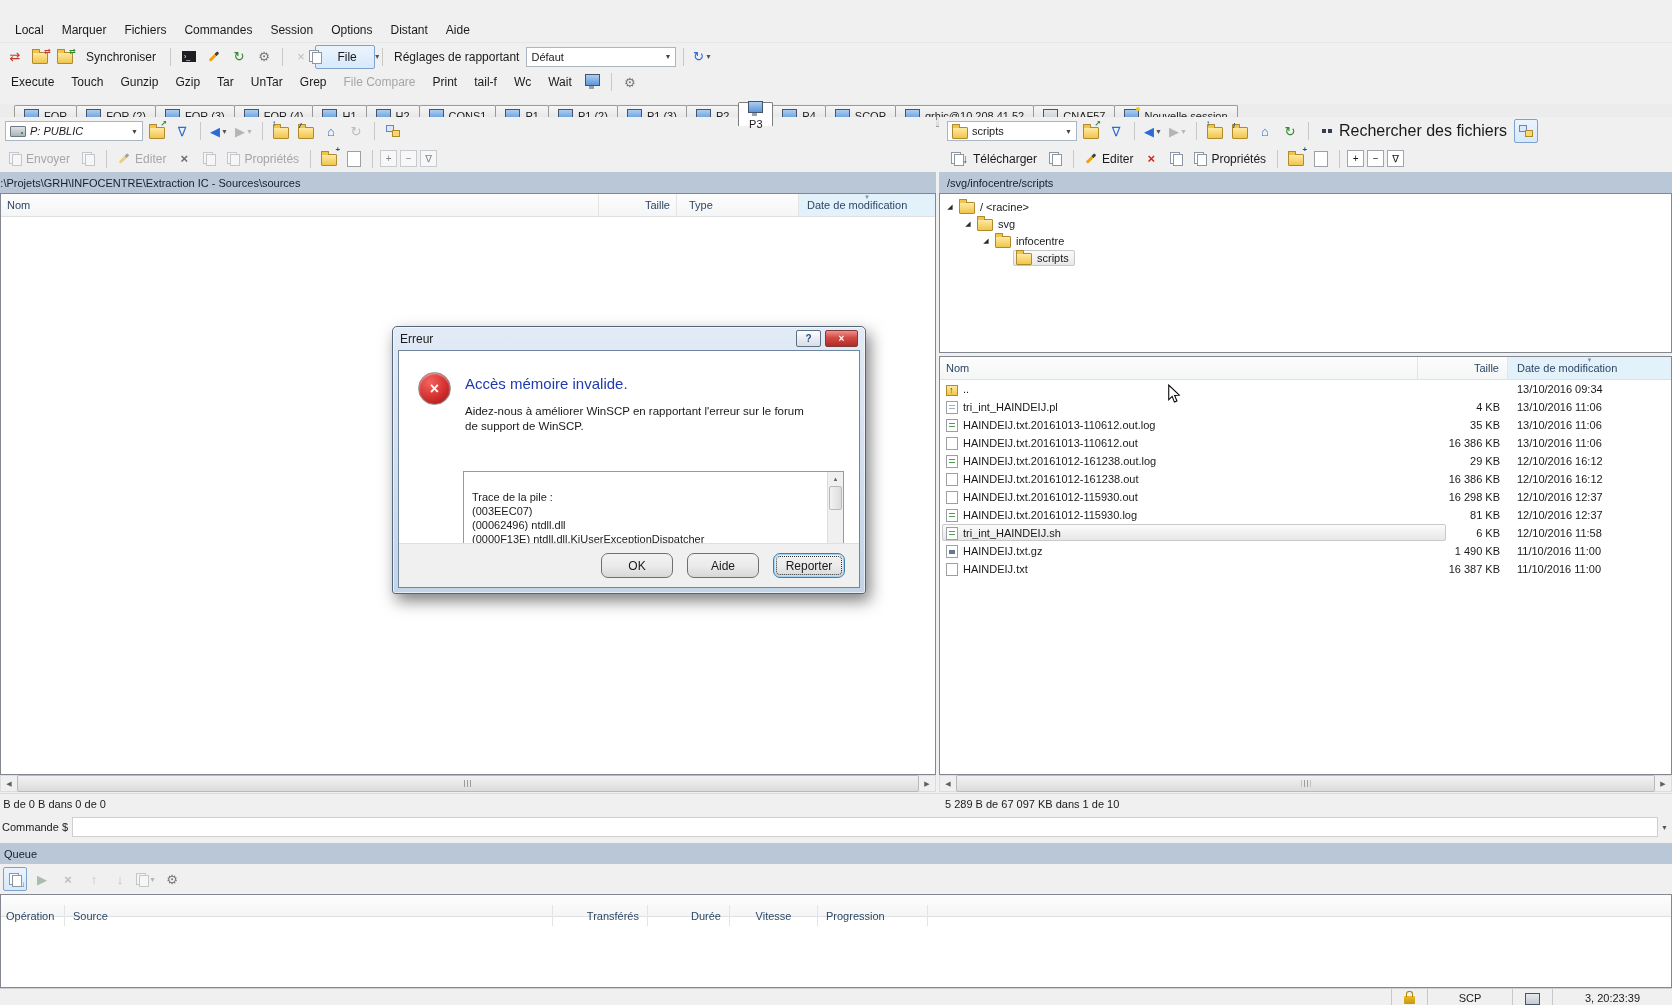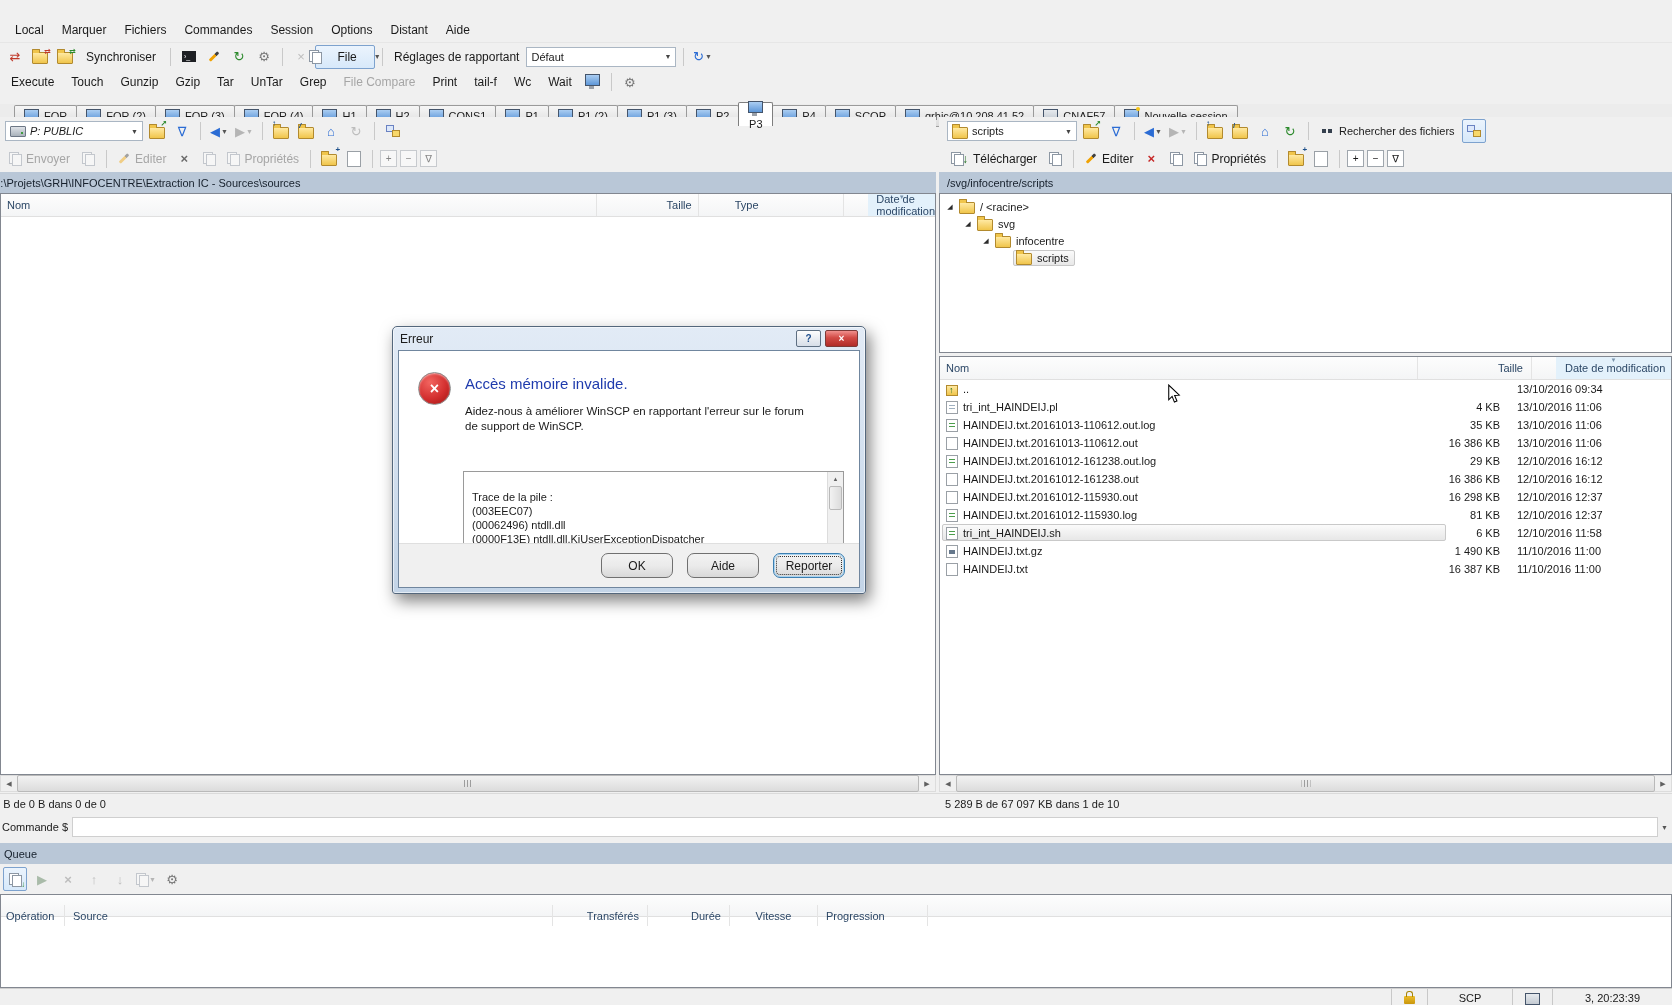--- a/index.html
+++ b/index.html
@@ -65,21 +65,21 @@
   .tabsrow{position:absolute;left:0;top:94px;width:1672px;height:23px;background:#ececec;border-bottom:1px solid #9b9b9b;display:flex;align-items:flex-end;padding-left:14px;box-sizing:border-box;margin-top:10px;}
   .stab{height:20px;display:flex;align-items:center;gap:5px;padding:0 9px;font-size:11px;border:1px solid #9a9a9a;border-bottom:none;
         background:linear-gradient(#f6f6f6,#dcdcdc);margin-right:-1px;border-radius:2px 2px 0 0;}
   .stab.active{height:23px;background:#fff;position:relative;z-index:2;border-color:#7e7e7e;flex-direction:column;}
 
   
   .prow{position:absolute;background:#f0f0f0;display:flex;align-items:center;gap:3px;box-sizing:border-box;}
   .pathbar{position:absolute;height:21px;background:#b9c7d7;color:#16202c;font-size:11px;display:flex;align-items:center;overflow:hidden;box-sizing:border-box;}
   .panelbox{position:absolute;background:#fff;border:1px solid #828790;box-sizing:border-box;overflow:hidden;}
   .lhead{display:flex;height:22px;border-bottom:1px solid #e0e0e0;background:linear-gradient(#fdfdfd,#f4f5f6);
-         font-size:11px;color:#2c4766;align-items:center;gap:24px;}
+         font-size:11px;color:#2c4766;align-items:center;}
   .hcell{position:relative;height:100%;display:flex;align-items:center;box-sizing:border-box;border-right:1px solid #e4e4e4;}
   .hcell.sorted{background:#e3f1fb;}
   .sortmark{position:absolute;top:0;left:50%;transform:translateX(-50%);font-size:6px;color:#7a94ad;}
   .hsb{position:absolute;height:17px;background:#f0f0f0;border:1px solid #dcdcdc;box-sizing:border-box;display:flex;align-items:center;}
   .hsb .arr{width:16px;height:15px;display:flex;align-items:center;justify-content:center;font-size:7px;color:#606060;}
   .hsb .thumb{flex:1;height:15px;background:linear-gradient(#f2f2f2,#dcdcdc);border:1px solid #b9b9b9;border-radius:2px;position:relative;}
   .hsb .thumb::after{content:"";position:absolute;left:50%;top:4px;transform:translateX(-50%);width:9px;height:7px;
        background:repeating-linear-gradient(90deg,#9d9d9d 0 1px,transparent 1px 3px);}
 
   
@@ -381,21 +381,21 @@
       </span>
     <span class="ibtn">
         <span class="g" style="color:#2b6cd4;">⌂</span>
       </span>
     <span class="ibtn">
         <span class="g" style="color:#2d8a2d;">↻</span>
       </span>
     <span class="sep"></span>
     <span class="ibtn" style="width:auto;gap:5px;padding:0 4px;">
       <span class="ic-binoc"></span>
-      <span style="font-size:11px;">Rechercher des fichiers</span>
+      <span style="font-size:16px;">Rechercher des fichiers</span>
     </span>
     <span class="ibtn toggled">
         <span class="ic-net"></span>
       </span>
   </div>
 
   <div class="prow" style="left:0;top:145px;width:936px;height:27px;padding-left:5px;">
     <span class="ibtn disabled" style="width:auto;gap:5px;padding:0 4px;">
       <span class="ic-pages" style="opacity:.45;"></span>
       <span>Envoyer</span>

